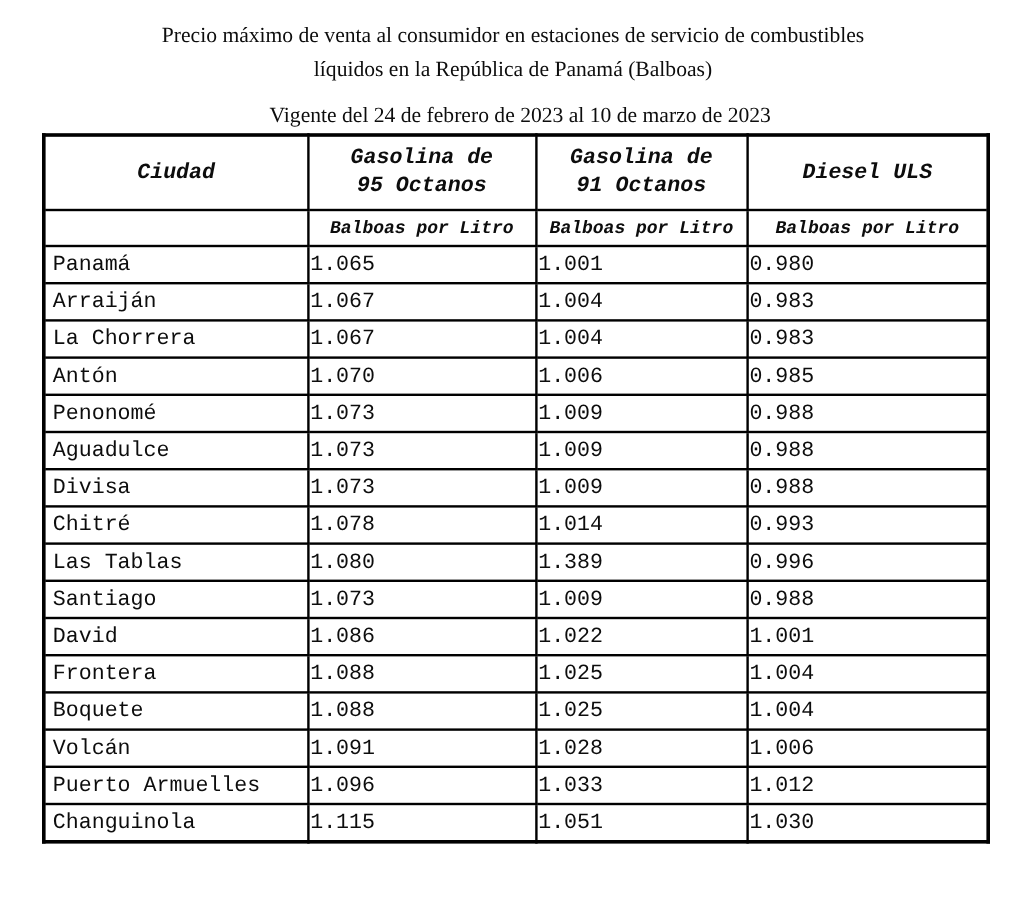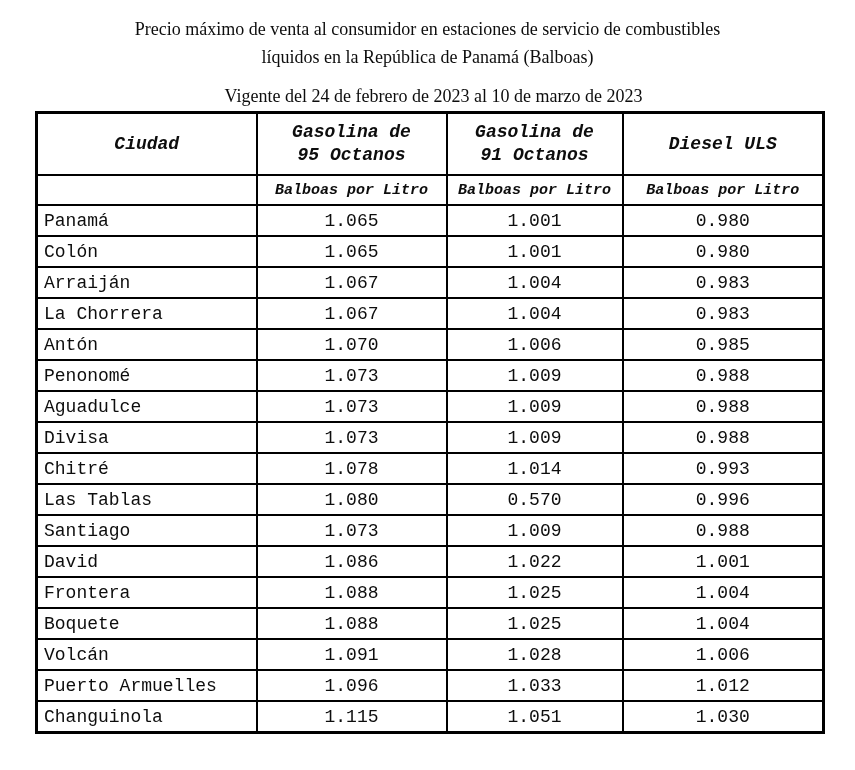--- a/index.html
+++ b/index.html
@@ -61,21 +61,21 @@
     height: 27px;
     font-size: 18px;
     vertical-align: middle;
   }
   .price-table tbody td.city {
     text-align: left;
     padding-left: 6px;
     margin-top: 44px;
   }
   .price-table tbody td.num {
-    text-align: center;
+    text-align: left;
   }
 </style>
 </head>
 <body>
 
 <div class="title">
   <span>Precio máximo de venta al consumidor en estaciones de servicio de combustibles</span><br>
   <span>líquidos en la República de Panamá (Balboas)</span>
 </div>
 
@@ -103,26 +103,20 @@
     </tr>
   </thead>
   <tbody>
   <tr>
     <td class="city">Panamá</td>
     <td class="num">1.065</td>
     <td class="num">1.001</td>
     <td class="num">0.980</td>
   </tr>
 
-  <tr>
-    <td class="city">Colón</td>
-    <td class="num">1.065</td>
-    <td class="num">1.001</td>
-    <td class="num">0.980</td>
-  </tr>
 
   <tr>
     <td class="city">Arraiján</td>
     <td class="num">1.067</td>
     <td class="num">1.004</td>
     <td class="num">0.983</td>
   </tr>
 
   <tr>
     <td class="city">La Chorrera</td>
@@ -162,21 +156,21 @@
   <tr>
     <td class="city">Chitré</td>
     <td class="num">1.078</td>
     <td class="num">1.014</td>
     <td class="num">0.993</td>
   </tr>
 
   <tr>
     <td class="city">Las Tablas</td>
     <td class="num">1.080</td>
-    <td class="num">0.570</td>
+    <td class="num">1.389</td>
     <td class="num">0.996</td>
   </tr>
 
   <tr>
     <td class="city">Santiago</td>
     <td class="num">1.073</td>
     <td class="num">1.009</td>
     <td class="num">0.988</td>
   </tr>
 

